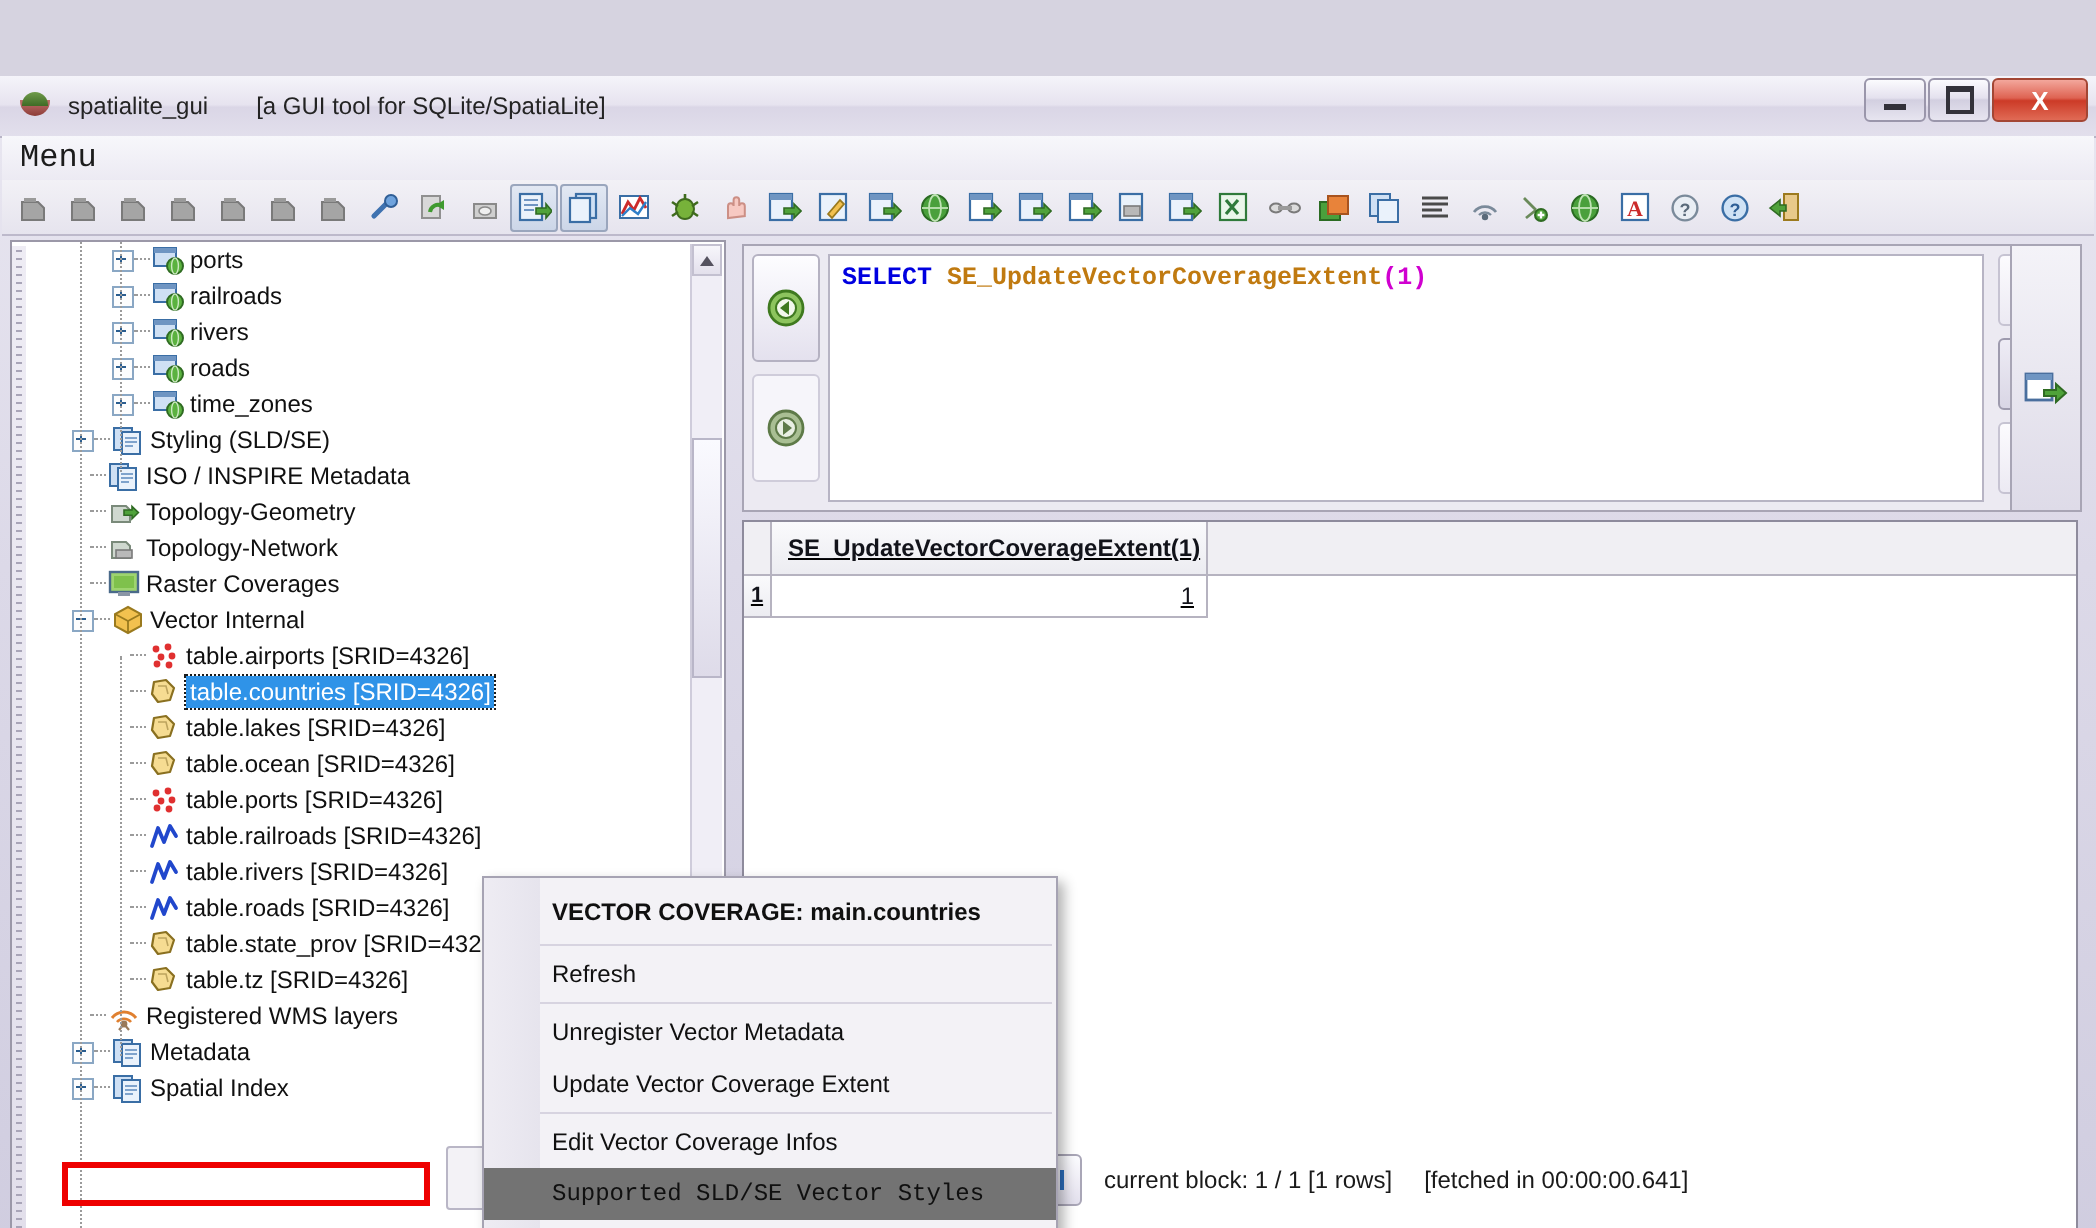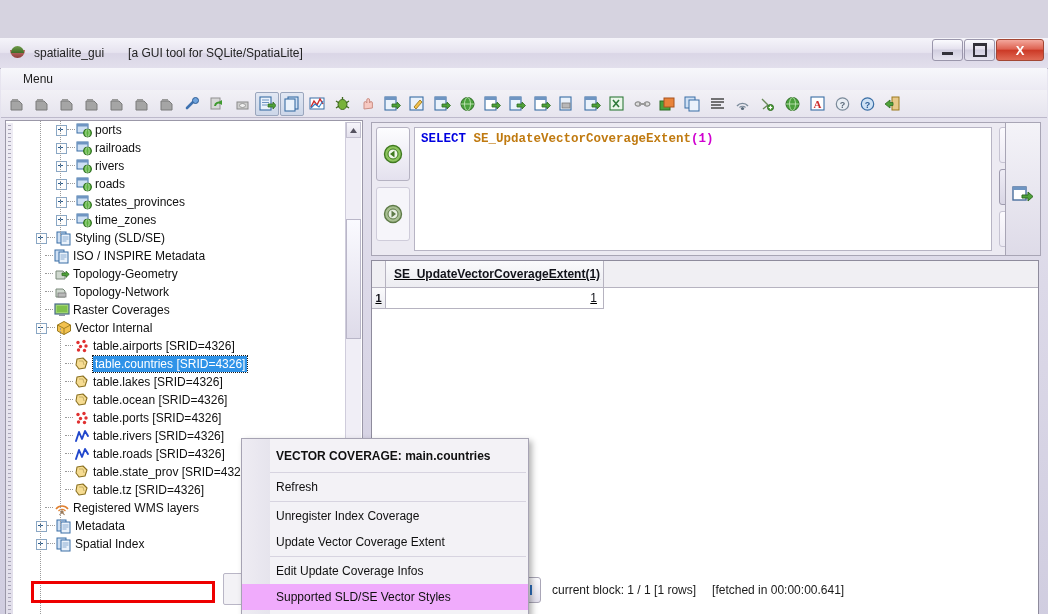--- a/index.html
+++ b/index.html
@@ -49,21 +49,21 @@
   }
   .wglyph-min{display:block;width:11px;height:3px;background:#33323a;margin-top:6px;}
   .wglyph-max{display:block;width:10px;height:9px;border:2px solid #33323a;border-top-width:3px;}
   
   .menubar{
     position:absolute;left:1px;top:30px;width:1046px;height:22px;
     background:linear-gradient(180deg,#f7f7fb,#eceaf3);
     border-bottom:1px solid #cbc8d8;
     display:flex;align-items:center;
   }
-  .menuitem{padding:2px 22px;font-size:12px;color:#1c1c1c;}
+  .menuitem{padding:2px 9px;font-size:16px;color:#1c1c1c;font-family:Liberation Mono, monospace;}
   
   .toolbar{
     position:absolute;left:1px;top:52px;width:1046px;height:28px;
     background:linear-gradient(180deg,#f2f1f6,#e6e4ee);
     border-bottom:1px solid #bdb9cb;
     display:flex;align-items:center;padding-left:4px;box-sizing:border-box;
   }
   .tbtn{
     width:22px;height:22px;margin-right:1px;flex:0 0 auto;
     display:flex;align-items:center;justify-content:center;border-radius:2px;
@@ -211,21 +211,22 @@
     z-index:50;padding:2px 0;
   }
   .ctxtitle{
     font-size:12px;font-weight:bold;color:#101010;padding:8px 10px 8px 34px;
   }
   .ctxsep{height:1px;background:#d7d4e0;margin:1px 2px;}
   .ctxitem{
     font-size:12px;color:#101010;padding:6px 10px 6px 34px;position:relative;
   }
   .ctxitem.highlight{
-    background:#f0abfc;
+    background:#737373;
+    font-family:Liberation Mono, monospace;
   }
   .ctxhl-box{
     position:absolute;left:30px;top:463px;width:184px;height:22px;
     border:3px solid #ee0000;z-index:60;box-sizing:border-box;
   }
   .ctxgutter{
     position:absolute;left:0;top:0;width:28px;height:100%;
     background:linear-gradient(90deg,#eeecf3,#e6e4ed);
   }
   .sel-stub{
@@ -744,32 +745,20 @@
           <div class="trow">
             <span style="display:inline-block;width:42px;flex:0 0 auto"></span>
             <span class="expander plus"></span>
             <span class="dots"></span>
             <span class="ico"><svg width="16" height="16" viewBox="0 0 16 16">
           <rect x="1" y="2" width="11" height="9" fill="#cfe0f4" stroke="#3a6ea5" stroke-width="1"></rect>
           <rect x="1" y="2" width="11" height="2.5" fill="#6f95c2"></rect>
           <circle cx="11.5" cy="11" r="4" fill="#5bb23f" stroke="#2f6b22" stroke-width="1"></circle>
           <ellipse cx="11.5" cy="11" rx="1.7" ry="4" fill="none" stroke="#cbe8c0" stroke-width="0.7"></ellipse>
               </svg></span>
-            <span class="tlabel">states_provinces</span>
-          </div>
-          <div class="trow">
-            <span style="display:inline-block;width:42px;flex:0 0 auto"></span>
-            <span class="expander plus"></span>
-            <span class="dots"></span>
-            <span class="ico"><svg width="16" height="16" viewBox="0 0 16 16">
-          <rect x="1" y="2" width="11" height="9" fill="#cfe0f4" stroke="#3a6ea5" stroke-width="1"></rect>
-          <rect x="1" y="2" width="11" height="2.5" fill="#6f95c2"></rect>
-          <circle cx="11.5" cy="11" r="4" fill="#5bb23f" stroke="#2f6b22" stroke-width="1"></circle>
-          <ellipse cx="11.5" cy="11" rx="1.7" ry="4" fill="none" stroke="#cbe8c0" stroke-width="0.7"></ellipse>
-              </svg></span>
             <span class="tlabel">time_zones</span>
           </div>
           <div class="trow">
             <span style="display:inline-block;width:22px;flex:0 0 auto"></span>
             <span class="expander plus"></span>
             <span class="dots"></span>
             <span class="ico"><svg width="16" height="16" viewBox="0 0 16 16">
           <rect x="1" y="2" width="9" height="11" fill="#cfe0f4" stroke="#3a6ea5" stroke-width="1"></rect>
           <rect x="5" y="4" width="9" height="11" fill="#eaf2fb" stroke="#3a6ea5" stroke-width="1"></rect>
           <path d="M6.5 7 h6 M6.5 9 h6 M6.5 11 h4" stroke="#7fa3cc" stroke-width="0.9"></path>
@@ -879,20 +868,29 @@
             <span class="dots"></span>
             <span class="ico"><svg width="16" height="16" viewBox="0 0 16 16">
           <circle cx="4" cy="4.5" r="1.7" fill="#e03030"></circle>
           <circle cx="10" cy="3.5" r="1.7" fill="#e03030"></circle>
           <circle cx="6.5" cy="8.5" r="1.7" fill="#e03030"></circle>
           <circle cx="12" cy="8" r="1.7" fill="#e03030"></circle>
           <circle cx="4.5" cy="12" r="1.7" fill="#e03030"></circle>
           <circle cx="10.5" cy="12.5" r="1.7" fill="#e03030"></circle>
               </svg></span>
             <span class="tlabel">table.ports [SRID=4326]</span>
+          </div>
+          <div class="trow">
+            <span style="display:inline-block;width:42px;flex:0 0 auto"></span>
+            <span class="spacer9"></span>
+            <span class="dots"></span>
+            <span class="ico"><svg width="16" height="16" viewBox="0 0 16 16">
+          <polyline points="2,13 5,4 8,11 11,3 14,8" fill="none" stroke="#2147cc" stroke-width="1.9" stroke-linejoin="round" stroke-linecap="round"></polyline>
+              </svg></span>
+            <span class="tlabel">table.railroads [SRID=4326]</span>
           </div>
           <div class="trow">
             <span style="display:inline-block;width:42px;flex:0 0 auto"></span>
             <span class="spacer9"></span>
             <span class="dots"></span>
             <span class="ico"><svg width="16" height="16" viewBox="0 0 16 16">
           <polyline points="2,13 5,4 8,11 11,3 14,8" fill="none" stroke="#2147cc" stroke-width="1.9" stroke-linejoin="round" stroke-linecap="round"></polyline>
               </svg></span>
             <span class="tlabel">table.rivers [SRID=4326]</span>
           </div>
@@ -1081,24 +1079,24 @@
 
     </div>
 
     <div class="sel-stub"></div>
     <div class="ctxmenu" id="ctxmenu">
         <div class="ctxgutter"></div>
         <div class="ctxtitle">VECTOR COVERAGE: main.countries</div>
         <div class="ctxsep"></div>
         <div class="ctxitem">Refresh</div>
         <div class="ctxsep"></div>
-        <div class="ctxitem">Unregister Index Coverage</div>
+        <div class="ctxitem">Unregister Vector Metadata</div>
         <div class="ctxitem">Update Vector Coverage Extent</div>
         <div class="ctxsep"></div>
-        <div class="ctxitem">Edit Update Coverage Infos</div>
+        <div class="ctxitem">Edit Vector Coverage Infos</div>
         <div class="ctxitem highlight">Supported SLD/SE Vector Styles</div>
         <div class="ctxitem">Alternative SRIDs</div>
         <div class="ctxitem">Keywords</div>
       </div>
     <div class="ctxhl-box"></div>
   </div>
 
   <div class="statusbar">
     <div class="statusinner">
       <div class="sico">

